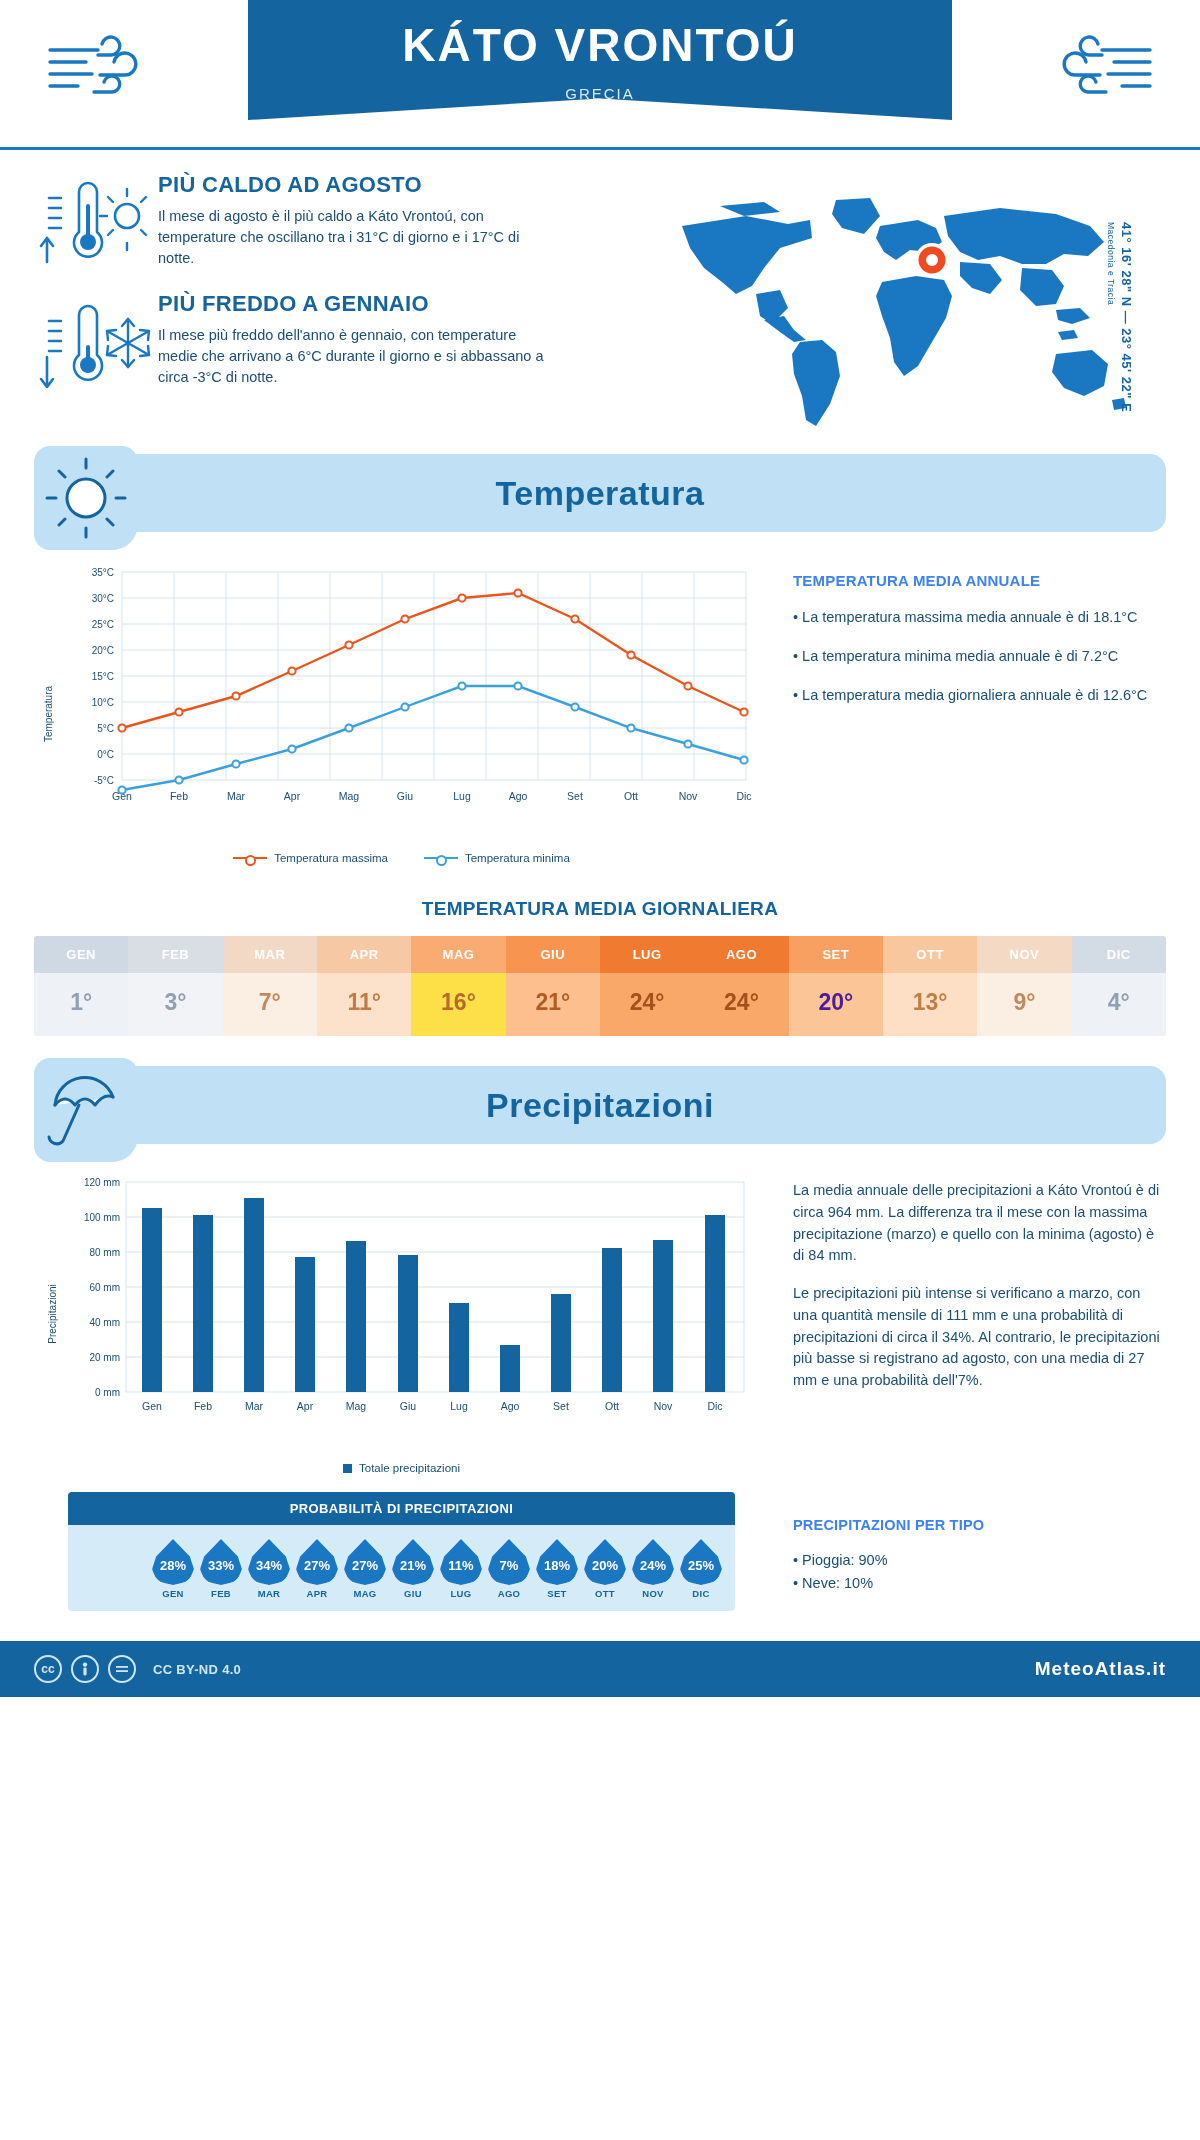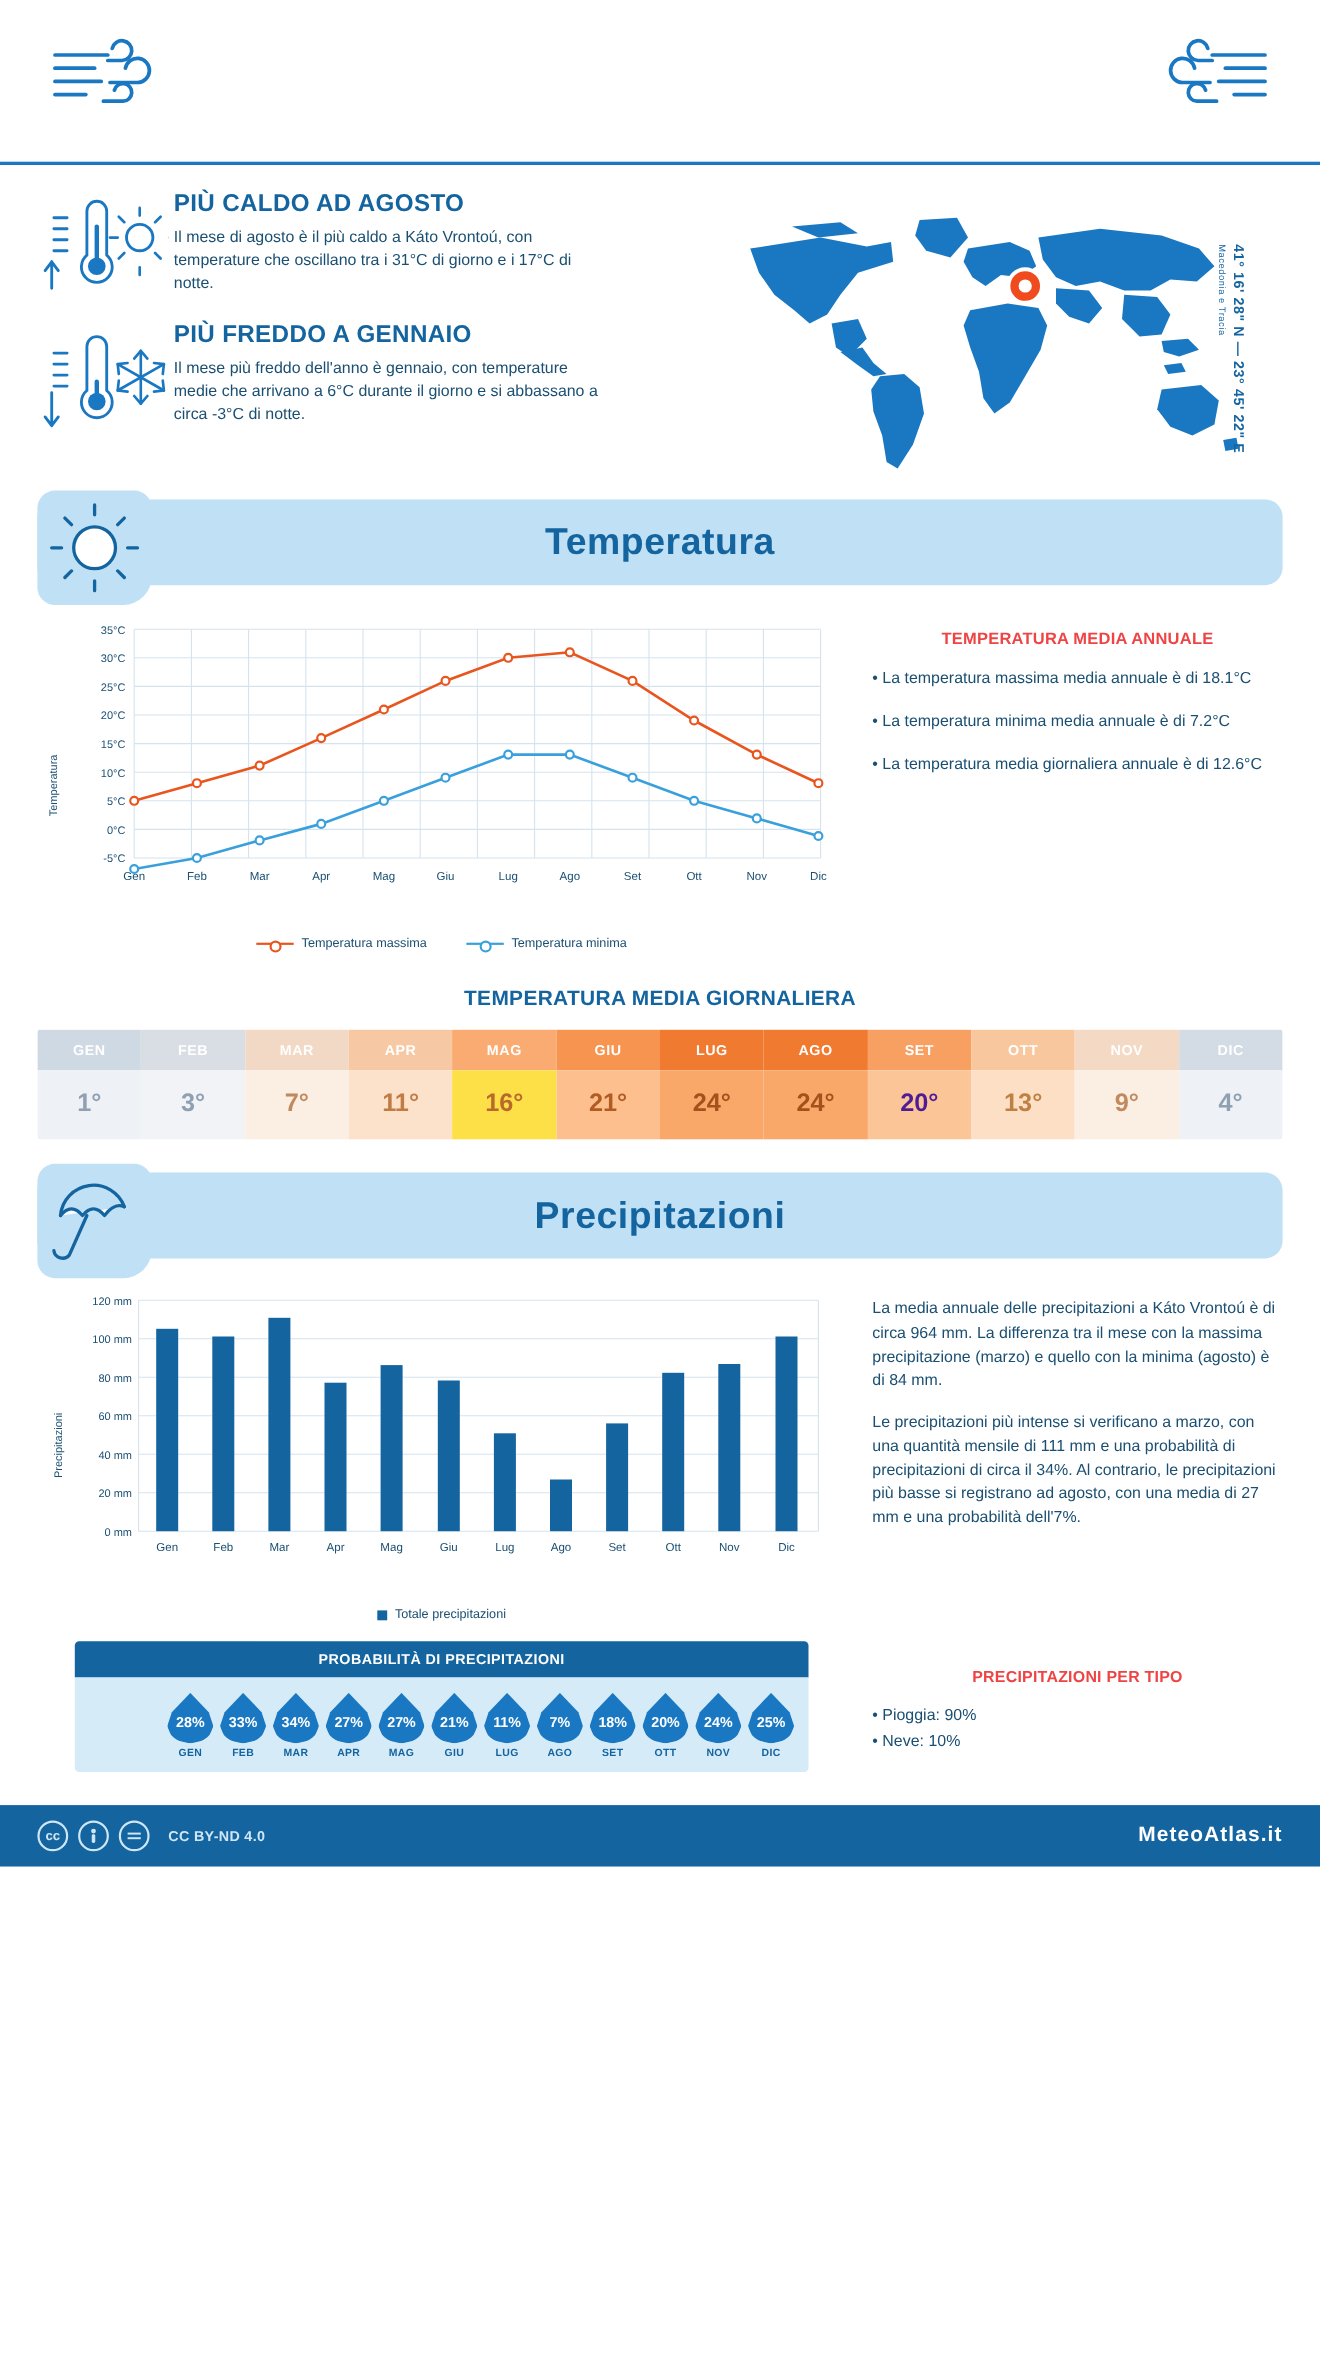--- a/index.html
+++ b/index.html
@@ -74,22 +74,22 @@
     position: absolute; left: 0; top: -8px; width: 104px; height: 104px;
     background: #bfe0f5; border-radius: 16px 16px 26px 16px;
     display: flex; align-items: center; justify-content: center;
   }
 
   
   .temp-section { display: flex; padding: 22px 34px 0 34px; }
   .chart-box { width: 735px; }
   .side-box { flex: 1; padding-left: 24px; padding-top: 18px; }
   .side-title {
-    font-size: 15px; font-weight: bold; color: #ef4444; text-transform: uppercase;
-    margin-bottom: 18px; letter-spacing: .2px; text-align: center;
+    font-size: 15px; font-weight: bold; color: #3b82f6; text-transform: uppercase;
+    margin-bottom: 18px; letter-spacing: .2px;
   }
   .side-li { font-size: 14.5px; line-height: 1.45; margin-bottom: 18px; color: #1b4f72; }
 
   .legend { display: flex; justify-content: center; gap: 36px; margin-top: 8px; }
   .legend-item { display: flex; align-items: center; gap: 7px; font-size: 11.5px; color: #1b4f72; }
   .legend-line { width: 34px; height: 0; border-top: 2px solid #e8561e; position: relative; }
   .legend-line.blue { border-color: #3aa0dc; }
   .legend-line::after {
     content: ""; position: absolute; left: 12px; top: -4px; width: 7px; height: 7px;
     border-radius: 50%; background: #fff; border: 2px solid #e8561e;
@@ -174,20 +174,24 @@
         <g stroke="#1a78c2" stroke-width="3.4" fill="none" stroke-linecap="round">
           <path d="M10 18 H58"></path>
           <path d="M10 30 H46"></path>
           <path d="M10 42 H52"></path>
           <path d="M10 54 H38"></path>
           <path d="M62 12 a9 9 0 1 1 9 11 H58"></path>
           <path d="M74 30 a11 11 0 1 1 11 13 H60"></path>
           <path d="M64 50 a8 8 0 1 1 8 10 H54"></path>
         </g>
       </svg>
+    </div>
+    <div class="header-band">
+      <div class="header-title">Káto Vrontoú</div>
+      <div class="header-sub">Grecia</div>
     </div>
     <div class="wind-icon wind-right">
       <svg width="110" height="70" viewBox="0 0 110 70">
         <g stroke="#1a78c2" stroke-width="3.4" fill="none" stroke-linecap="round">
           <path d="M52 18 H100"></path>
           <path d="M64 30 H100"></path>
           <path d="M58 42 H100"></path>
           <path d="M72 54 H100"></path>
           <path d="M48 12 a9 9 0 1 0 -9 11 H52"></path>
           <path d="M36 30 a11 11 0 1 0 -11 13 H50"></path>

